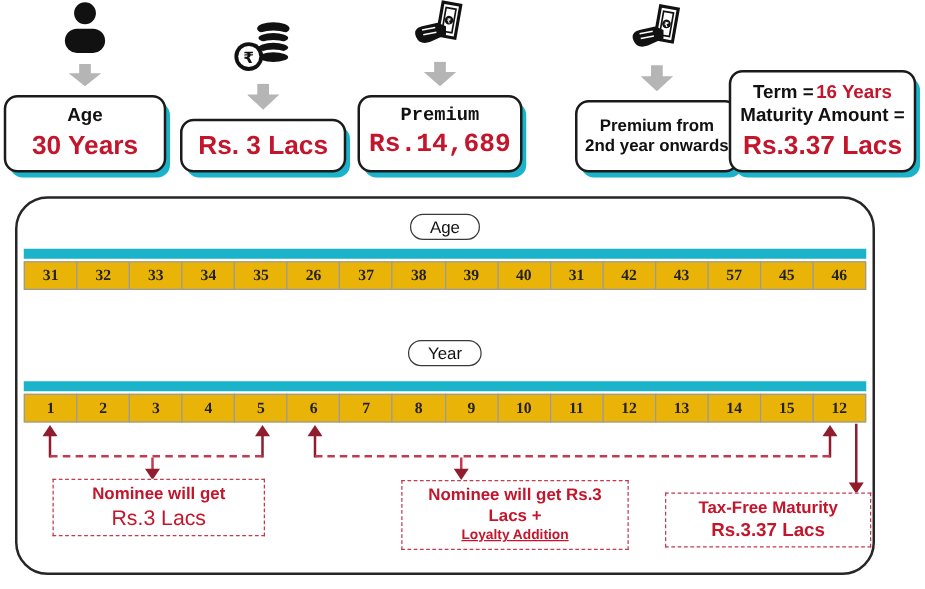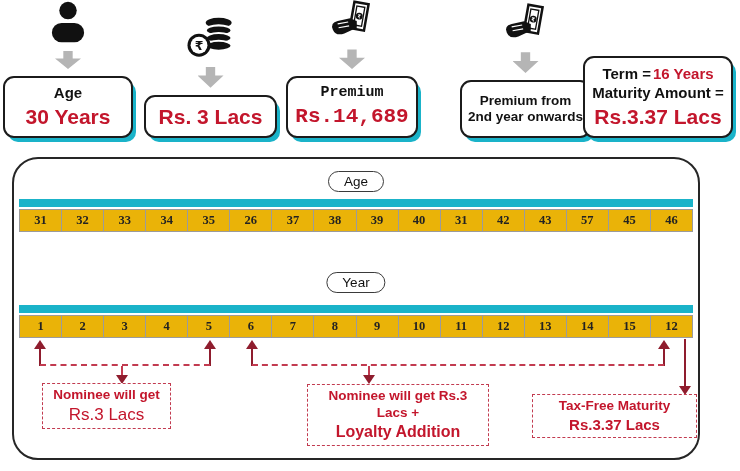--- a/index.html
+++ b/index.html
@@ -58,21 +58,21 @@
     border-right:6px solid transparent;border-top:9px solid var(--darkred);}
   .stem{position:absolute;width:2px;background:var(--darkred);}
   .hdash{position:absolute;border-top:2px dashed var(--dash);}
   .vdash{position:absolute;border-left:2px dashed var(--dash);}
 
   
   .note{position:absolute;border:1.5px dashed var(--dash);background:#fff;text-align:center;
     display:flex;flex-direction:column;align-items:center;justify-content:center;padding:3px 4px;}
   .note .n1{font-weight:bold;color:var(--red);font-size:13.5px;line-height:1.25;}
   .note .n2{font-weight:normal;color:var(--red);font-size:17px;line-height:1.25;}
-  .note .n2-sm{font-weight:bold;color:var(--red);font-size:16px;line-height:1.25;}
+  .note .n2-sm{font-weight:bold;color:var(--red);font-size:11px;line-height:1.25;text-decoration:underline;}
   .note .n2-md{font-weight:bold;color:var(--red);font-size:15px;line-height:1.3;}
 </style>
 </head>
 <body>
 
 <div class="stage">
 
   <div class="col col-1">
     <div class="icon-wrap">
       <svg width="46" height="46" viewBox="0 0 50 50">
@@ -214,25 +214,25 @@
 
     <div class="vdash" style="left:107px;top:207px;height:10px;"></div>
     <div class="tri-down" style="left:102px;top:216px;"></div>
 
     <div class="vdash" style="left:354px;top:207px;height:10px;"></div>
     <div class="tri-down" style="left:349px;top:216px;"></div>
 
     <div class="stem" style="left:670px;top:180px;height:48px;"></div>
     <div class="tri-down" style="left:665px;top:227px;"></div>
 
-    <div class="note" style="left:28px;top:224px;width:129px;min-height:39px;">
+    <div class="note" style="left:28px;top:224px;width:170px;min-height:39px;">
       <div class="n1">Nominee will get</div>
       <div class="n2">Rs.3 Lacs</div>
     </div>
-    <div class="note" style="left:293px;top:225px;width:182px;min-height:38px;">
+    <div class="note" style="left:307px;top:225px;width:182px;min-height:38px;">
       <div class="n1">Nominee will get Rs.3 Lacs +</div>
       <div class="n2-sm">Loyalty Addition</div>
     </div>
     <div class="note" style="left:518px;top:235px;width:165px;min-height:41px;">
       <div class="n1">Tax-Free Maturity</div>
       <div class="n2-md">Rs.3.37 Lacs</div>
     </div>
 
   </div>
 </div>

